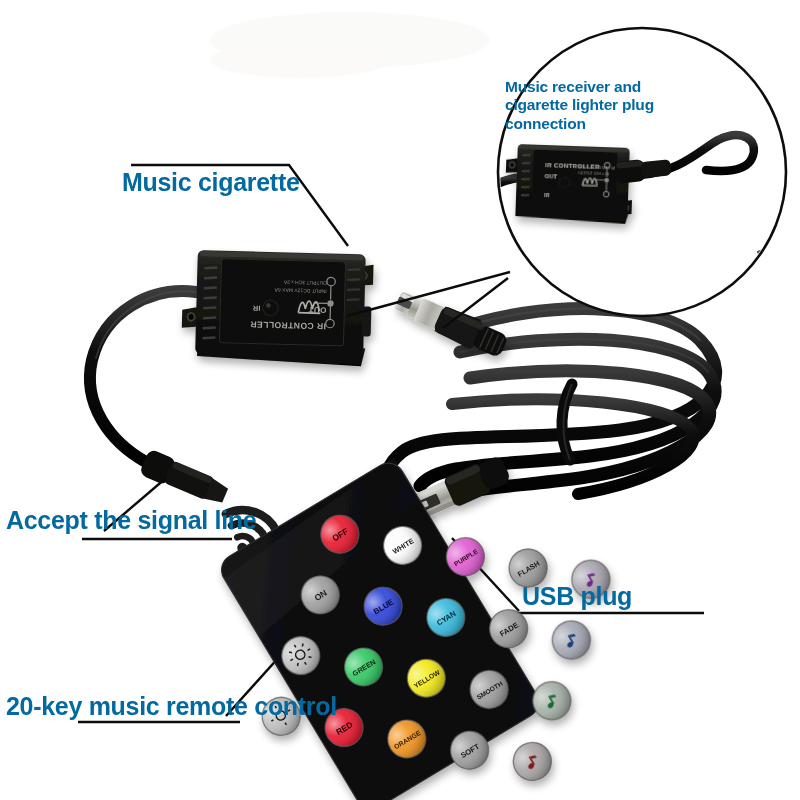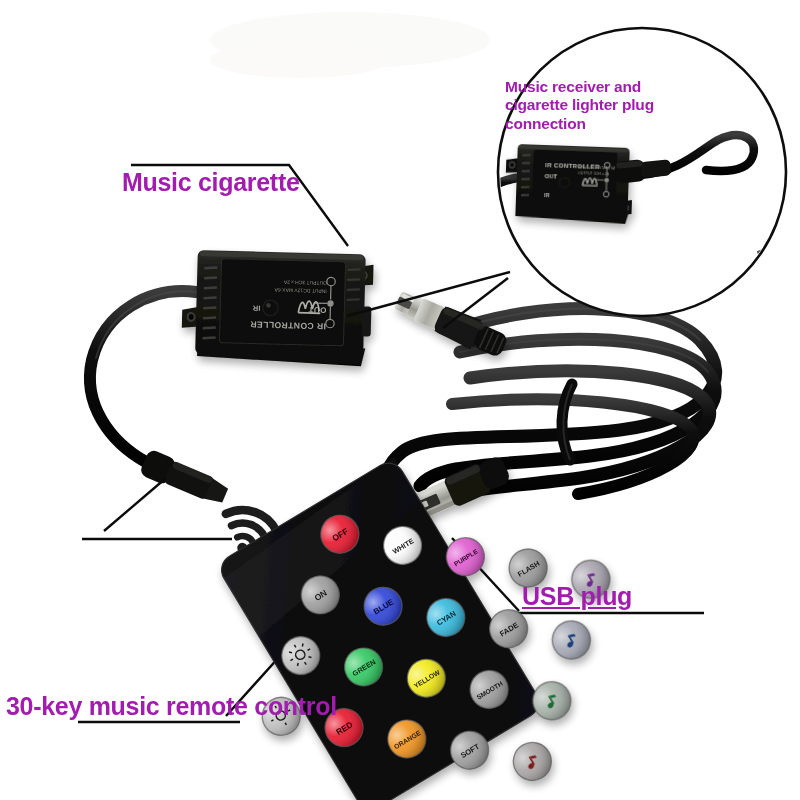--- a/index.html
+++ b/index.html
@@ -8,29 +8,29 @@
     width:800px;height:800px;overflow:hidden;position:relative;
     font-family:"Liberation Sans","DejaVu Sans",sans-serif;
     background:#fefefe;
   }
   #stage{position:absolute;inset:0;width:800px;height:800px;}
   #stage > svg{position:absolute;top:0;left:0;}
 
   .callout{
     position:absolute;
     font-weight:bold;
-    color:#a21caf;
+    color:#0369a1;
     white-space:nowrap;
     letter-spacing:-0.3px;
     line-height:1.18;
   }
   .cal-music-receiver{left:122px;top:168px;font-size:25px;}
   .cal-accept{left:6px;top:506px;font-size:25px;}
   .cal-remote{left:6px;top:692px;font-size:25px;}
-  .cal-usb{left:522px;top:582px;font-size:25px;text-decoration:underline;}
+  .cal-usb{left:522px;top:582px;font-size:25px;}
   .cal-inset{
     left:505px;top:78px;font-size:15.5px;
     white-space:normal;width:200px;letter-spacing:-0.2px;
   }
 </style>
 </head>
 <body>
 
 <div id="stage">
 
@@ -478,20 +478,21 @@
           </g>
         </g>
       </g>
     </g>
   </g>
 
 </svg>
 
 <div class="callout cal-music-receiver">Music cigarette</div>
 
-
-<div class="callout cal-remote">30-key music remote control</div>
+<div class="callout cal-accept">Accept the signal line</div>
+
+<div class="callout cal-remote">20-key music remote control</div>
 
 <div class="callout cal-usb">USB plug</div>
 
 <div class="callout cal-inset">Music receiver and cigarette lighter plug connection</div>
 
 </div>
 
 </body></html>

